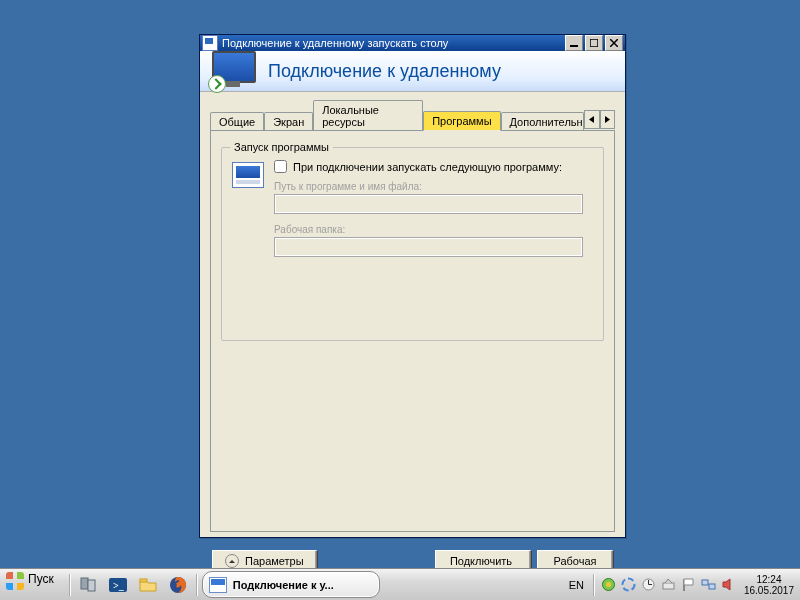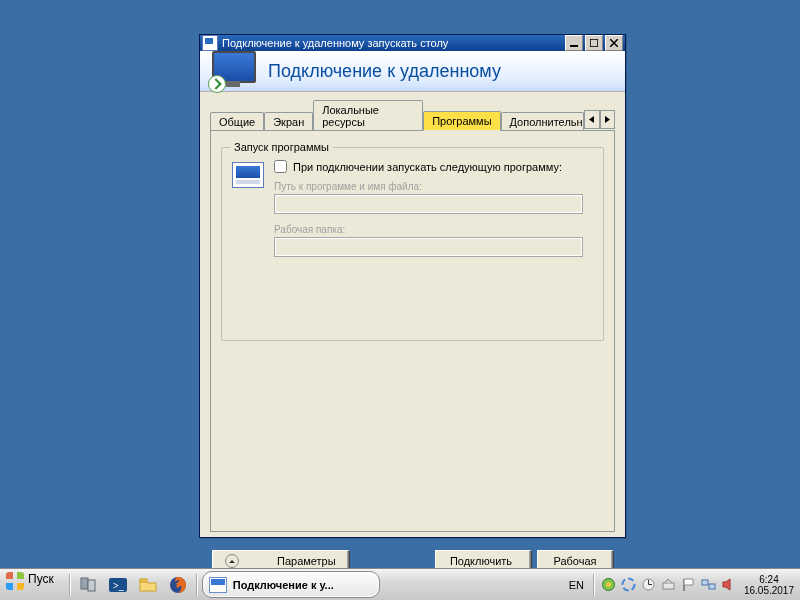--- a/index.html
+++ b/index.html
@@ -37,21 +37,21 @@
   .appicon::after{content:"";position:absolute;left:3px;top:3px;right:3px;bottom:9px;background:linear-gradient(#3a78d8,#1b4fa8);}
   .appicon::before{content:"";position:absolute;left:3px;right:3px;bottom:3px;height:4px;background:#cfd8e8;}
   .groupfields{flex:1;}
   .chkrow{display:flex;align-items:center;margin-bottom:8px;}
   input[type=checkbox]{width:13px;height:13px;margin:0 6px 0 0;}
   .fieldlabel{color:#a0a0a0;margin-bottom:2px;font-size:10px;}
   .sunken{height:18px;background:#ece9d8;border:1px solid #a0a0a0;border-top-color:#808080;border-left-color:#808080;box-shadow:inset 1px 1px 0 #fff;margin-bottom:10px;}
   .sunken.disabled{background:#ece9d8;border:1px solid #a7a6aa;box-shadow:inset 1px 1px 0 #fff, inset -1px -1px 0 #fff;}
   
   .bottombar{display:flex;align-items:center;padding:8px 12px;gap:6px;}
-  .btn{height:22px;padding:0 12px;background:#ece9d8;border:1px solid #808080;border-top-color:#fff;border-left-color:#fff;box-shadow:inset -1px -1px 0 #a0a0a0, 1px 1px 0 #404040;font-size:11px;cursor:pointer;display:flex;align-items:center;justify-content:center;gap:32px;}
+  .btn{height:22px;padding:0 12px;background:#ece9d8;border:1px solid #808080;border-top-color:#fff;border-left-color:#fff;box-shadow:inset -1px -1px 0 #a0a0a0, 1px 1px 0 #404040;font-size:11px;cursor:pointer;display:flex;align-items:center;justify-content:center;}
   .btn .caretcirc{width:12px;height:12px;border:1px solid #888;border-radius:50%;display:flex;align-items:center;justify-content:center;margin-right:6px;}
   .btn .caretcirc::after{content:"";width:0;height:0;border:3px solid transparent;border-bottom-color:#333;margin-bottom:2px;}
   .bottombar .spacer{flex:1;}
   
   .taskbar{position:absolute;left:0;right:0;bottom:0;height:31px;background:linear-gradient(#f4f4f4,#d9d9d9 40%,#c8c8c8);border-top:1px solid #888;display:flex;align-items:center;}
   .start{height:25px;padding:0 10px 0 4px;margin:0 2px;display:flex;align-items:flex-start;cursor:pointer;border-radius:3px;font-size:12px;}
   .winlogo{width:18px;height:18px;margin-right:4px;position:relative;}
   .winlogo span{position:absolute;width:7px;height:7px;}
   .winlogo .r{background:#e06c4c;left:0;top:0;border-top-left-radius:3px;}
   .winlogo .g{background:#8cc63e;right:0;top:0;border-top-right-radius:3px;}
@@ -226,16 +226,16 @@
       </svg>
     <svg class="ti" viewBox="0 0 15 15">
         <rect x="1" y="3" width="6" height="5" fill="#bcd4f0" stroke="#4a72a8"></rect>
         <rect x="8" y="7" width="6" height="5" fill="#bcd4f0" stroke="#4a72a8"></rect>
       </svg>
     <svg class="ti" viewBox="0 0 15 15">
         <path d="M2 5h3l4-3v11l-4-3H2z" fill="#d9534f" stroke="#a03530"></path>
       </svg>
   </div>
   <div class="clock">
-    <div>6:24</div>
+    <div>12:24</div>
     <div>16.05.2017</div>
   </div>
 </div>
 
 </body></html>

